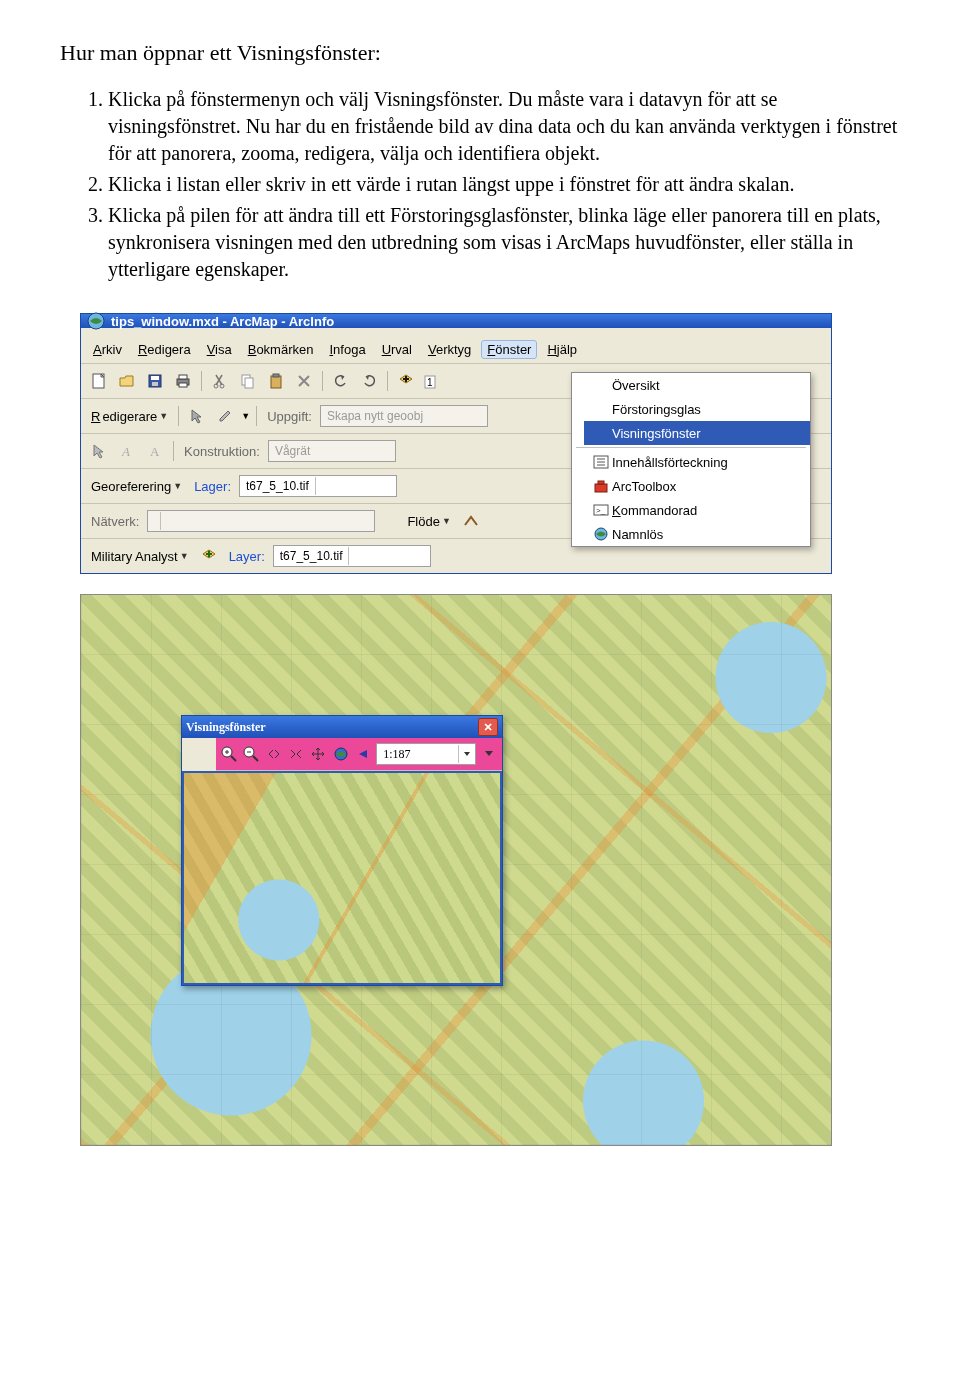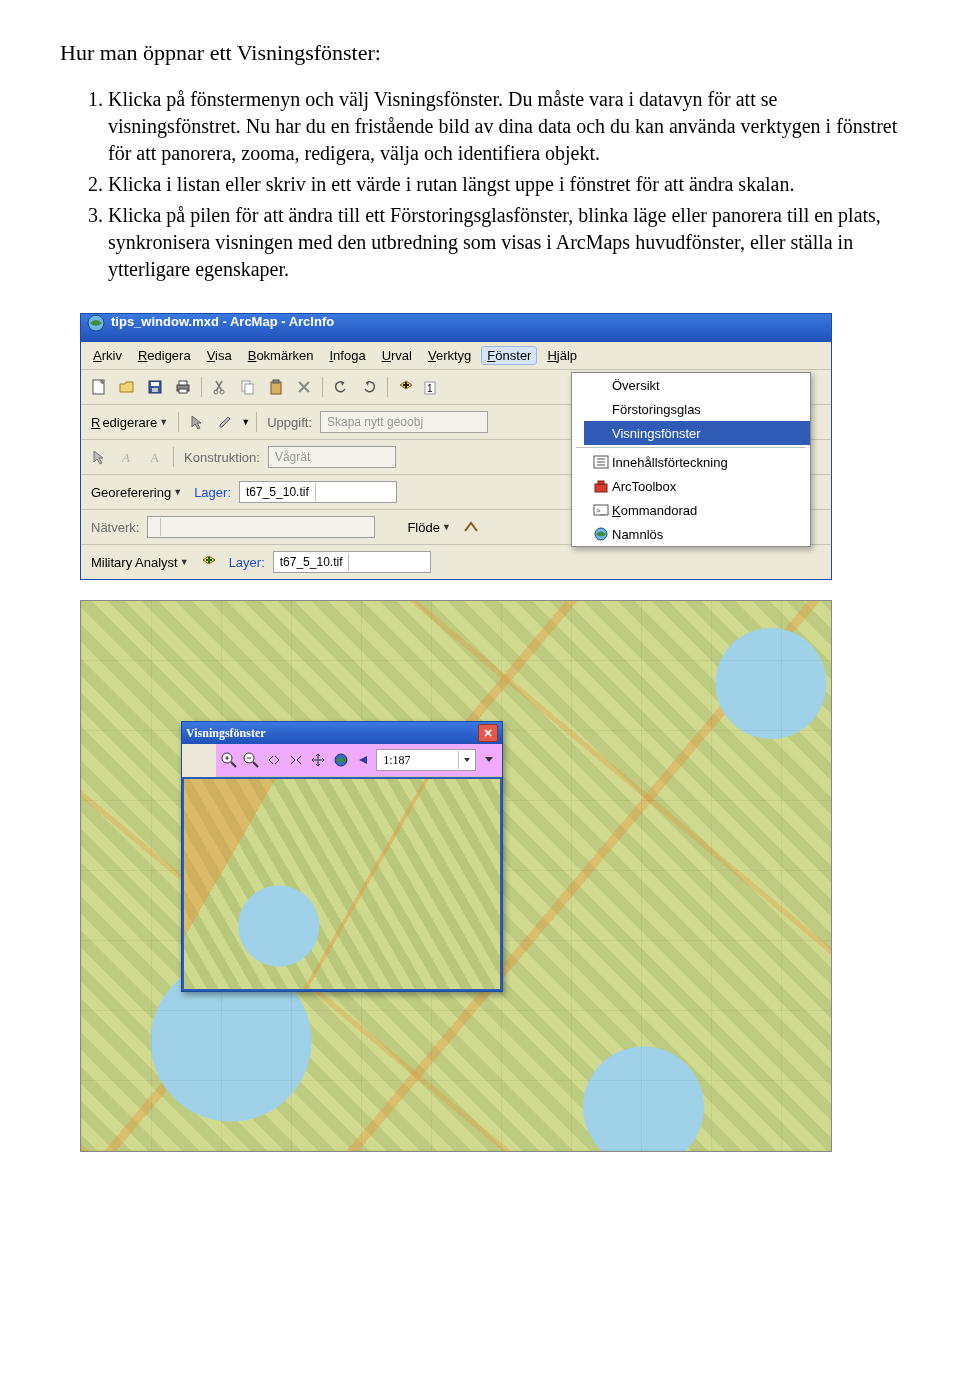--- a/index.html
+++ b/index.html
@@ -30,41 +30,42 @@
     width: 750px;
     margin-left: 20px;
     border: 1px solid #1a4aa8;
     background: #ece9d8;
     font-family: Tahoma, Arial, sans-serif;
     font-size: 13px;
     color: #000;
     position: relative;
   }
   .titlebar {
-    height: 28px;
+    height: 14px;
     background: linear-gradient(#3a79e0, #1f50b8);
     color: #fff;
     display: flex;
-    align-items: flex-start;
+    align-items: center;
     padding: 0 6px;
     font-weight: bold;
   }
   .titlebar .globe-icon { margin-right: 6px; }
   .globe-icon svg { display:block; }
 
   .menubar {
     display: flex;
     gap: 4px;
     padding: 4px 6px;
     background: #ece9d8;
     border-bottom: 1px solid #c8c4b4;
   }
   .menubar .menuitem {
     padding: 2px 6px;
     border-radius: 3px;
+    margin-top: 8px;
   }
   .menubar .menuitem.active {
     background: #d6e4f8;
     border: 1px solid #9ab6e0;
     padding: 1px 5px;
   }
   .first-letter { text-decoration: underline; }
 
   .open-menu {
     position: absolute;
@@ -208,21 +209,21 @@
     display:flex;align-items:center;justify-content:center;
     font-size:11px;
     border-radius: 2px;
   }
   .viewer .vtoolbar {
     height: 28px;
     display:flex;
     align-items:center;
     gap:4px;
     padding: 2px 4px;
-    background:#f0abfc;
+    background:#ec4899;
     border-bottom:1px solid #c8c4b4;
     margin-left:34px;
   }
   .viewer .vtoolbar .btn {
     width:20px; height:20px;
     display:flex;align-items:center;justify-content:center;
   }
   .viewer .vtoolbar .combo {
     height: 20px;
     border: 1px solid #a0a0a0;

